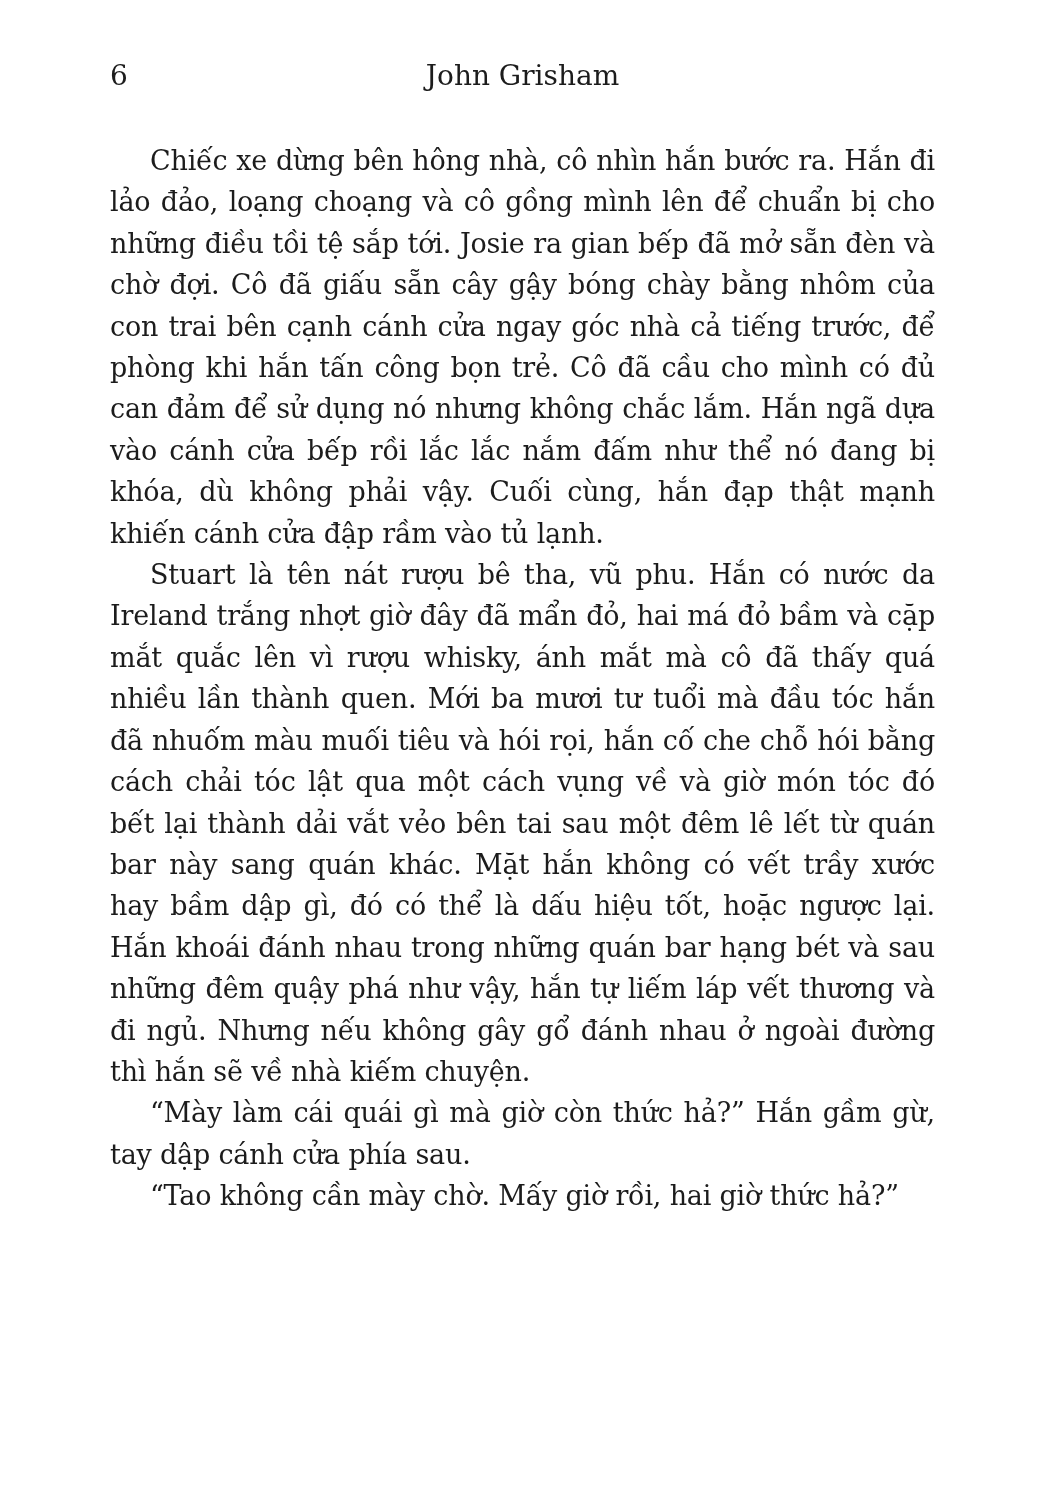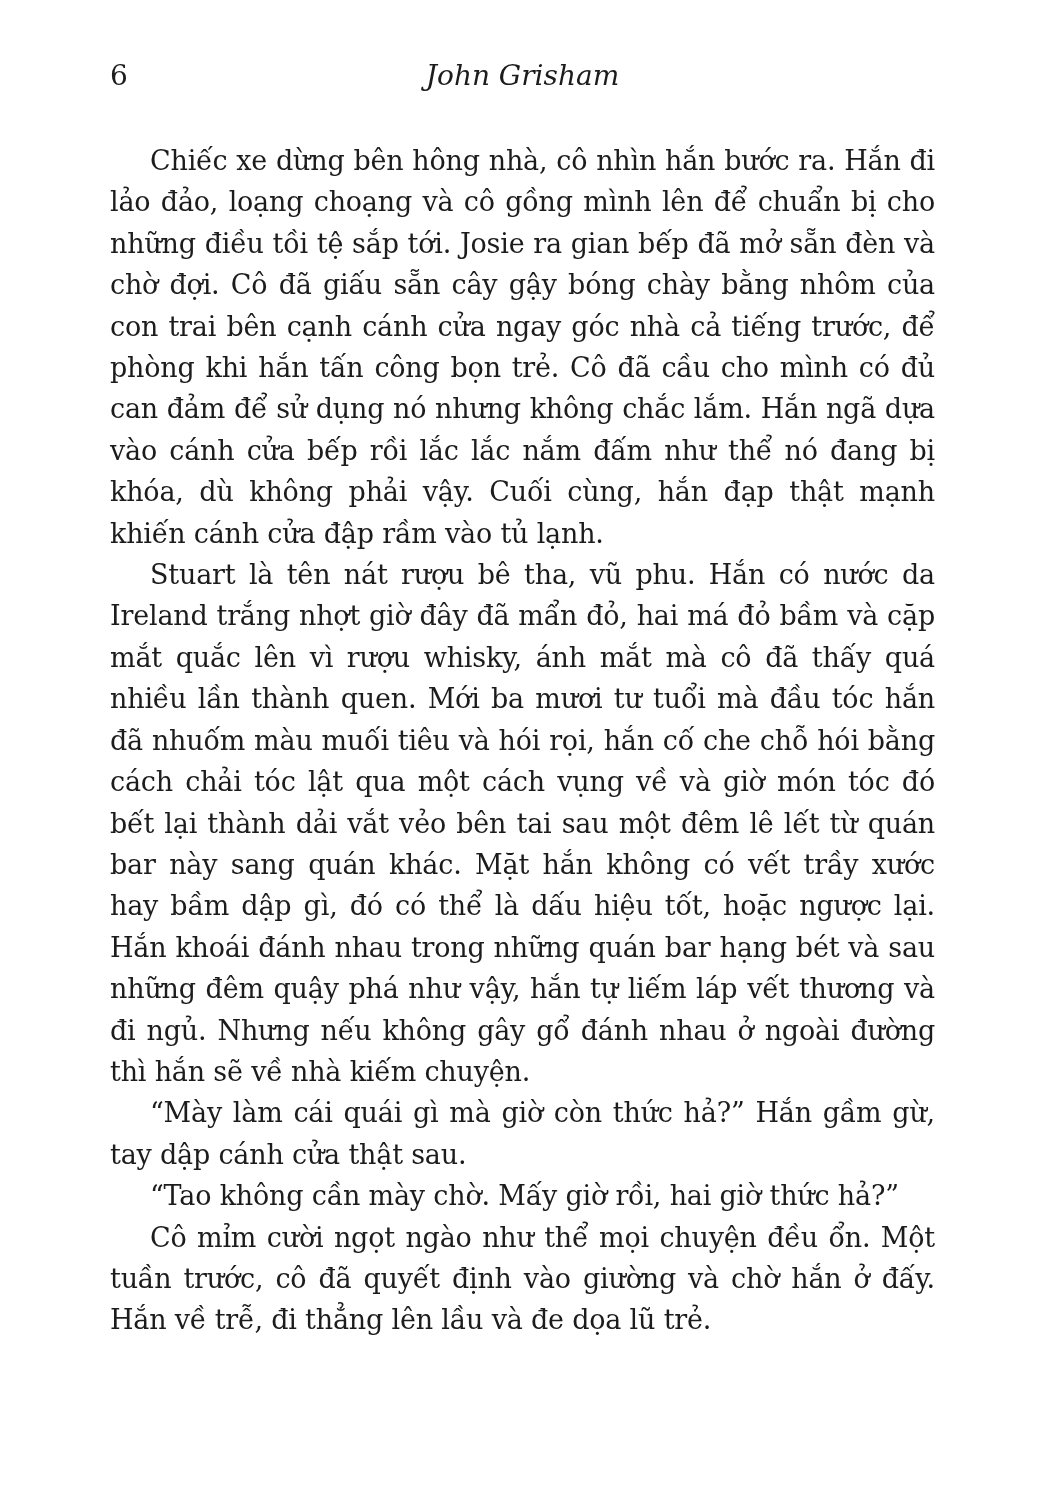--- a/index.html
+++ b/index.html
@@ -29,21 +29,20 @@
   .page-number {
     position: absolute;
     left: 0;
     top: 0;
     font-style: normal;
     letter-spacing: 0.5px;
   }
   .running-title {
     display: block;
     text-align: center;
-    font-style: italic;
   }
   .page-body {
     position: absolute;
     top: 140px;
     left: 110px;
     width: 825px;
     font-size: 27px;
     line-height: 41.4px;
     text-align: justify;
     text-justify: inter-word;
@@ -61,18 +60,17 @@
 <div class="book-page">
 
   <div class="running-header">
     <span class="page-number">6</span>
     <span class="running-title">John Grisham</span>
   </div>
 
   <div class="page-body">
     <p>Chiếc xe dừng bên hông nhà, cô nhìn hắn bước ra. Hắn đi lảo đảo, loạng choạng và cô gồng mình lên để chuẩn bị cho những điều tồi tệ sắp tới. Josie ra gian bếp đã mở sẵn đèn và chờ đợi. Cô đã giấu sẵn cây gậy bóng chày bằng nhôm của con trai bên cạnh cánh cửa ngay góc nhà cả tiếng trước, để phòng khi hắn tấn công bọn trẻ. Cô đã cầu cho mình có đủ can đảm để sử dụng nó nhưng không chắc lắm. Hắn ngã dựa vào cánh cửa bếp rồi lắc lắc nắm đấm như thể nó đang bị khóa, dù không phải vậy. Cuối cùng, hắn đạp thật mạnh khiến cánh cửa đập rầm vào tủ lạnh.</p>
     <p>Stuart là tên nát rượu bê tha, vũ phu. Hắn có nước da Ireland trắng nhợt giờ đây đã mẩn đỏ, hai má đỏ bầm và cặp mắt quắc lên vì rượu whisky, ánh mắt mà cô đã thấy quá nhiều lần thành quen. Mới ba mươi tư tuổi mà đầu tóc hắn đã nhuốm màu muối tiêu và hói rọi, hắn cố che chỗ hói bằng cách chải tóc lật qua một cách vụng về và giờ món tóc đó bết lại thành dải vắt vẻo bên tai sau một đêm lê lết từ quán bar này sang quán khác. Mặt hắn không có vết trầy xước hay bầm dập gì, đó có thể là dấu hiệu tốt, hoặc ngược lại. Hắn khoái đánh nhau trong những quán bar hạng bét và sau những đêm quậy phá như vậy, hắn tự liếm láp vết thương và đi ngủ. Nhưng nếu không gây gổ đánh nhau ở ngoài đường thì hắn sẽ về nhà kiếm chuyện.</p>
-    <p>“Mày làm cái quái gì mà giờ còn thức hả?” Hắn gầm gừ, tay dập cánh cửa thật sau.</p>
+    <p>“Mày làm cái quái gì mà giờ còn thức hả?” Hắn gầm gừ, tay dập cánh cửa phía sau.</p>
     <p>“Tao không cần mày chờ. Mấy giờ rồi, hai giờ thức hả?”</p>
-    <p>Cô mỉm cười ngọt ngào như thể mọi chuyện đều ổn. Một tuần trước, cô đã quyết định vào giường và chờ hắn ở đấy. Hắn về trễ, đi thẳng lên lầu và đe dọa lũ trẻ.</p>
   </div>
 
 </div>
 
 </body></html>

